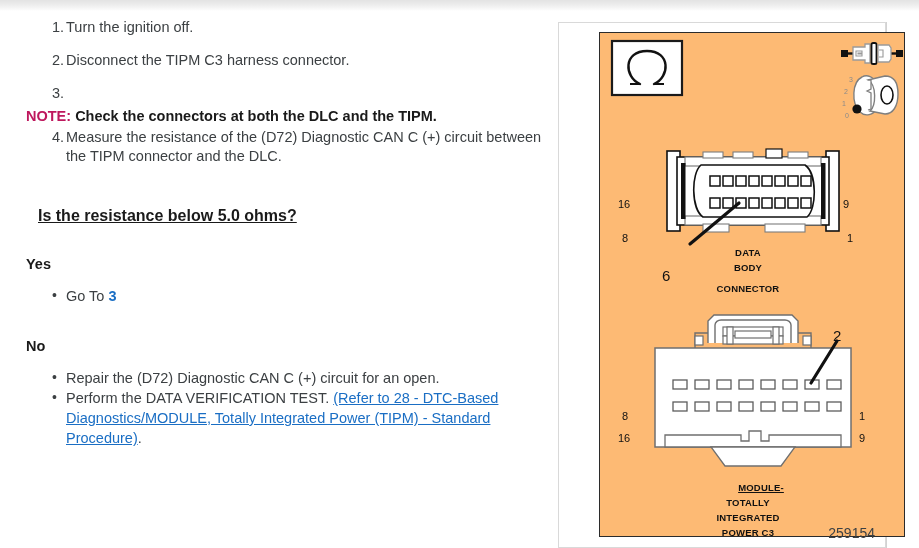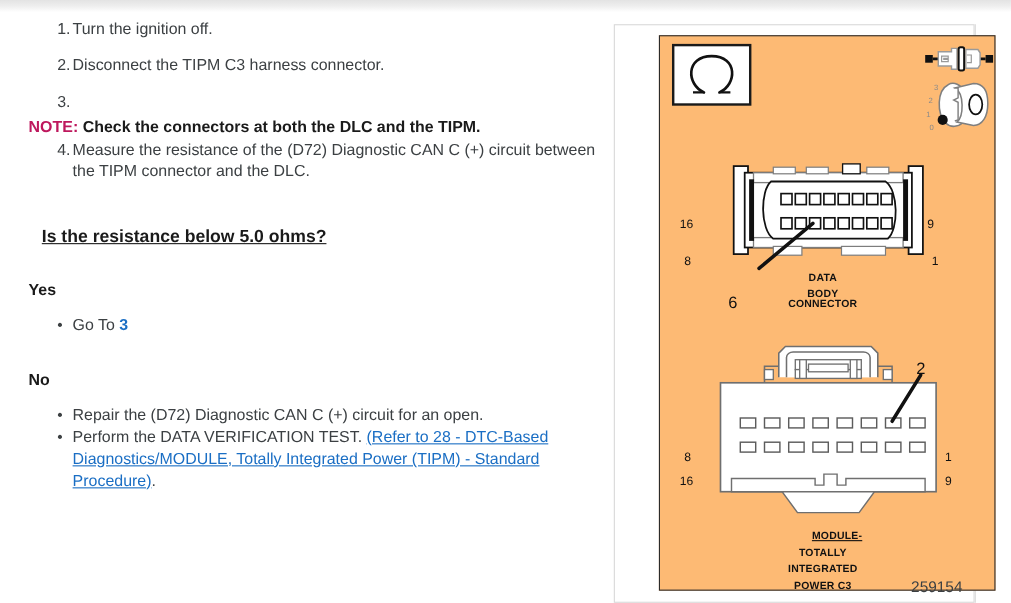--- a/index.html
+++ b/index.html
@@ -222,21 +222,21 @@
       </svg>
 
       <div style="position:absolute;left:18px;top:165px;font-size:11px;color:#111;">16</div>
       <div style="position:absolute;left:22px;top:199px;font-size:11px;color:#111;">8</div>
       <div style="position:absolute;left:243px;top:165px;font-size:11px;color:#111;">9</div>
       <div style="position:absolute;left:247px;top:199px;font-size:11px;color:#111;">1</div>
       <div style="position:absolute;left:62px;top:234px;font-size:15px;color:#111;">6</div>
 
       <div class="cap" style="left:93px;top:213px;width:110px;">DATA</div>
       <div class="cap" style="left:93px;top:228px;width:110px;">BODY</div>
-      <div class="cap" style="left:93px;top:237px;width:110px;">CONNECTOR</div>
+      <div class="cap" style="left:93px;top:249px;width:110px;">CONNECTOR</div>
 
       <svg class="svg-abs" style="left:15px;top:270px;" width="276" height="175" viewBox="0 0 276 175">
 
         <path d="M93 40 L93 18 L99 12 L177 12 L183 18 L183 40" fill="#fff" stroke="#6f6f6f" stroke-width="1.4"></path>
         <path d="M100 40 L100 22 C100 19 103 17 106 17 L170 17 C173 17 176 19 176 22 L176 40" fill="#fff" stroke="#6f6f6f" stroke-width="1.4"></path>
         <rect x="108" y="24" width="60" height="9" fill="#fff" stroke="#6f6f6f" stroke-width="1.2"></rect>
         <rect x="108" y="33" width="60" height="8" fill="#fff" stroke="#6f6f6f" stroke-width="1.2"></rect>
         <rect x="120" y="28" width="36" height="7" fill="#fff" stroke="#6f6f6f" stroke-width="1.2"></rect>
         <rect x="112" y="24" width="6" height="17" fill="#fff" stroke="#6f6f6f" stroke-width="1.2"></rect>
         <rect x="158" y="24" width="6" height="17" fill="#fff" stroke="#6f6f6f" stroke-width="1.2"></rect>

